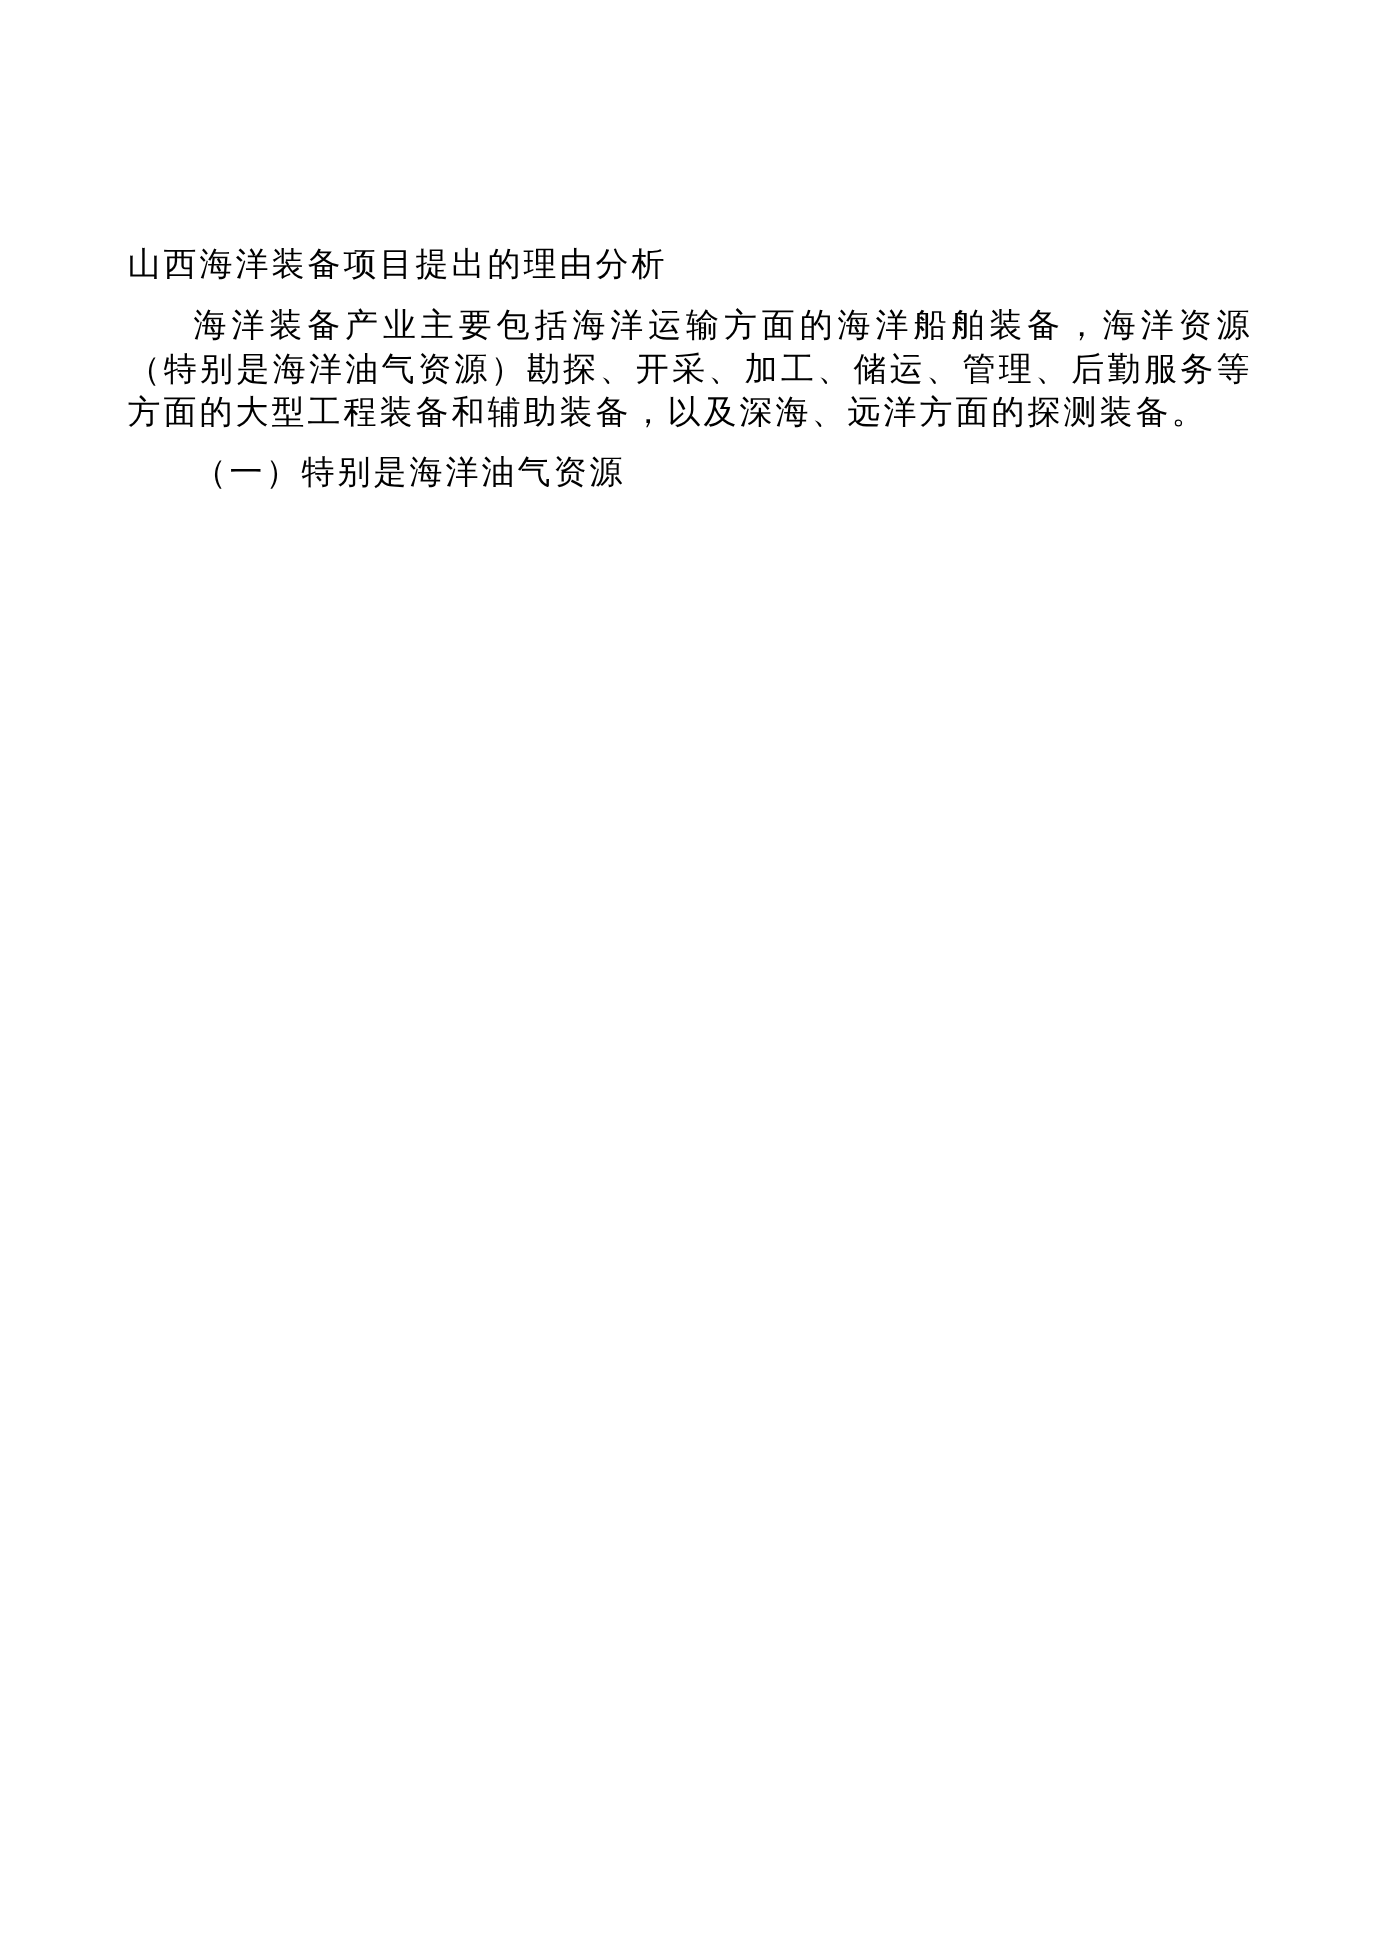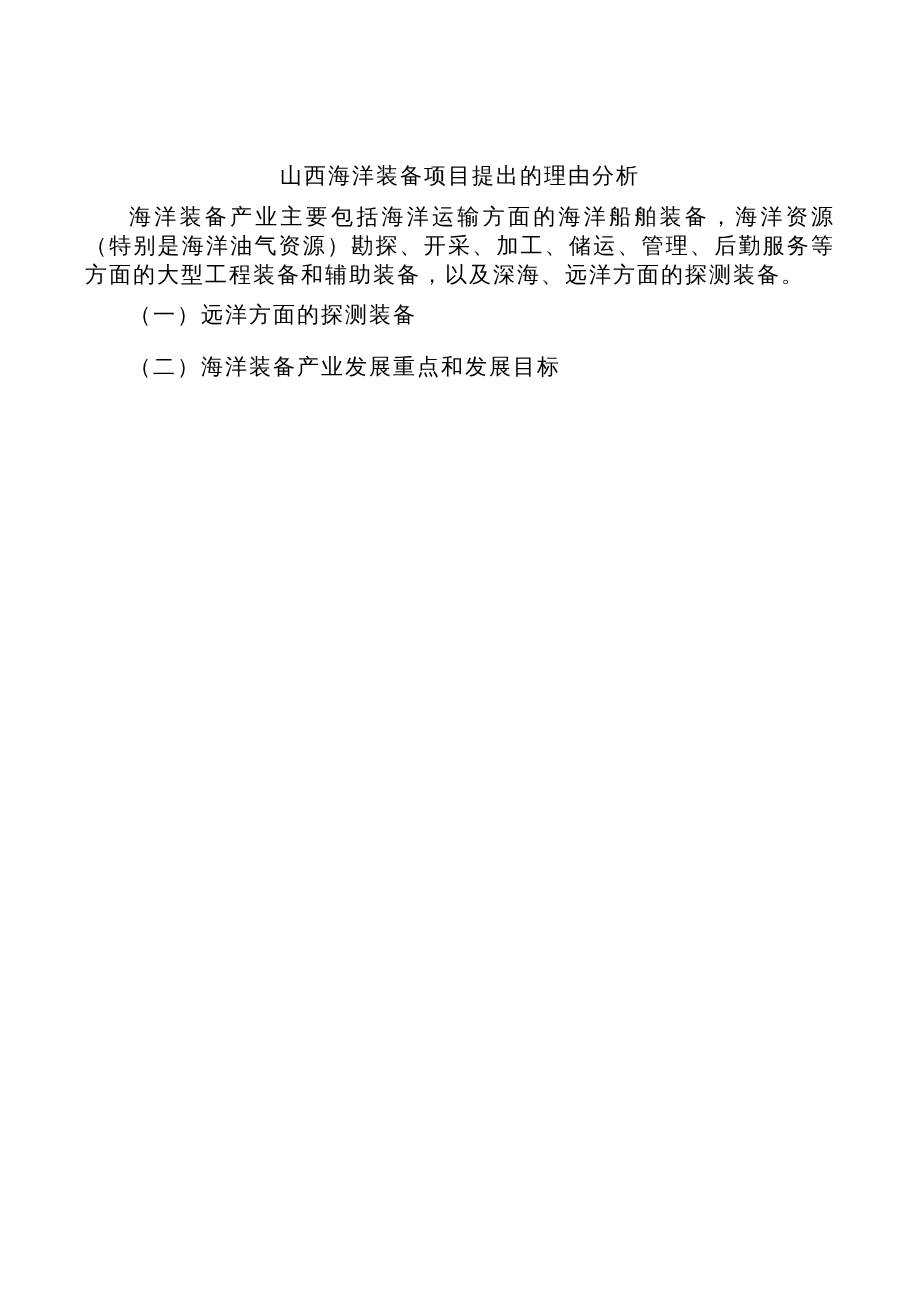--- a/index.html
+++ b/index.html
@@ -16,21 +16,21 @@
       box-sizing: border-box;
       padding: 150px 85px 0 85px;
       font-family: "Liberation Serif", "DejaVu Serif", serif;
       color: #000000;
       overflow: hidden;
     }
     .doc-title {
       margin: 0;
       font-size: 22px;
       font-weight: normal;
-      text-align: center;
+      text-align: left;
       line-height: 52px;
       letter-spacing: 2px;
     }
     .para {
       margin: 0;
       font-size: 22px;
       line-height: 29px;
       letter-spacing: 2px;
       text-align: justify;
       text-justify: inter-character;
@@ -48,19 +48,18 @@
   </style>
 </head>
 <body>
 
 <div class="page">
 
   <h1 class="doc-title">山西海洋装备项目提出的理由分析</h1>
 
   <p class="para">海洋装备产业主要包括海洋运输方面的海洋船舶装备，海洋资源（特别是海洋油气资源）勘探、开采、加工、储运、管理、后勤服务等方面的大型工程装备和辅助装备，以及深海、远洋方面的探测装备。</p>
 
-  <p class="heading-para">（一）远洋方面的探测装备</p>
+  <p class="heading-para">（一）特别是海洋油气资源</p>
 
 
-  <p class="heading-para">（二）海洋装备产业发展重点和发展目标</p>
 
 
 </div>
 
 </body></html>

